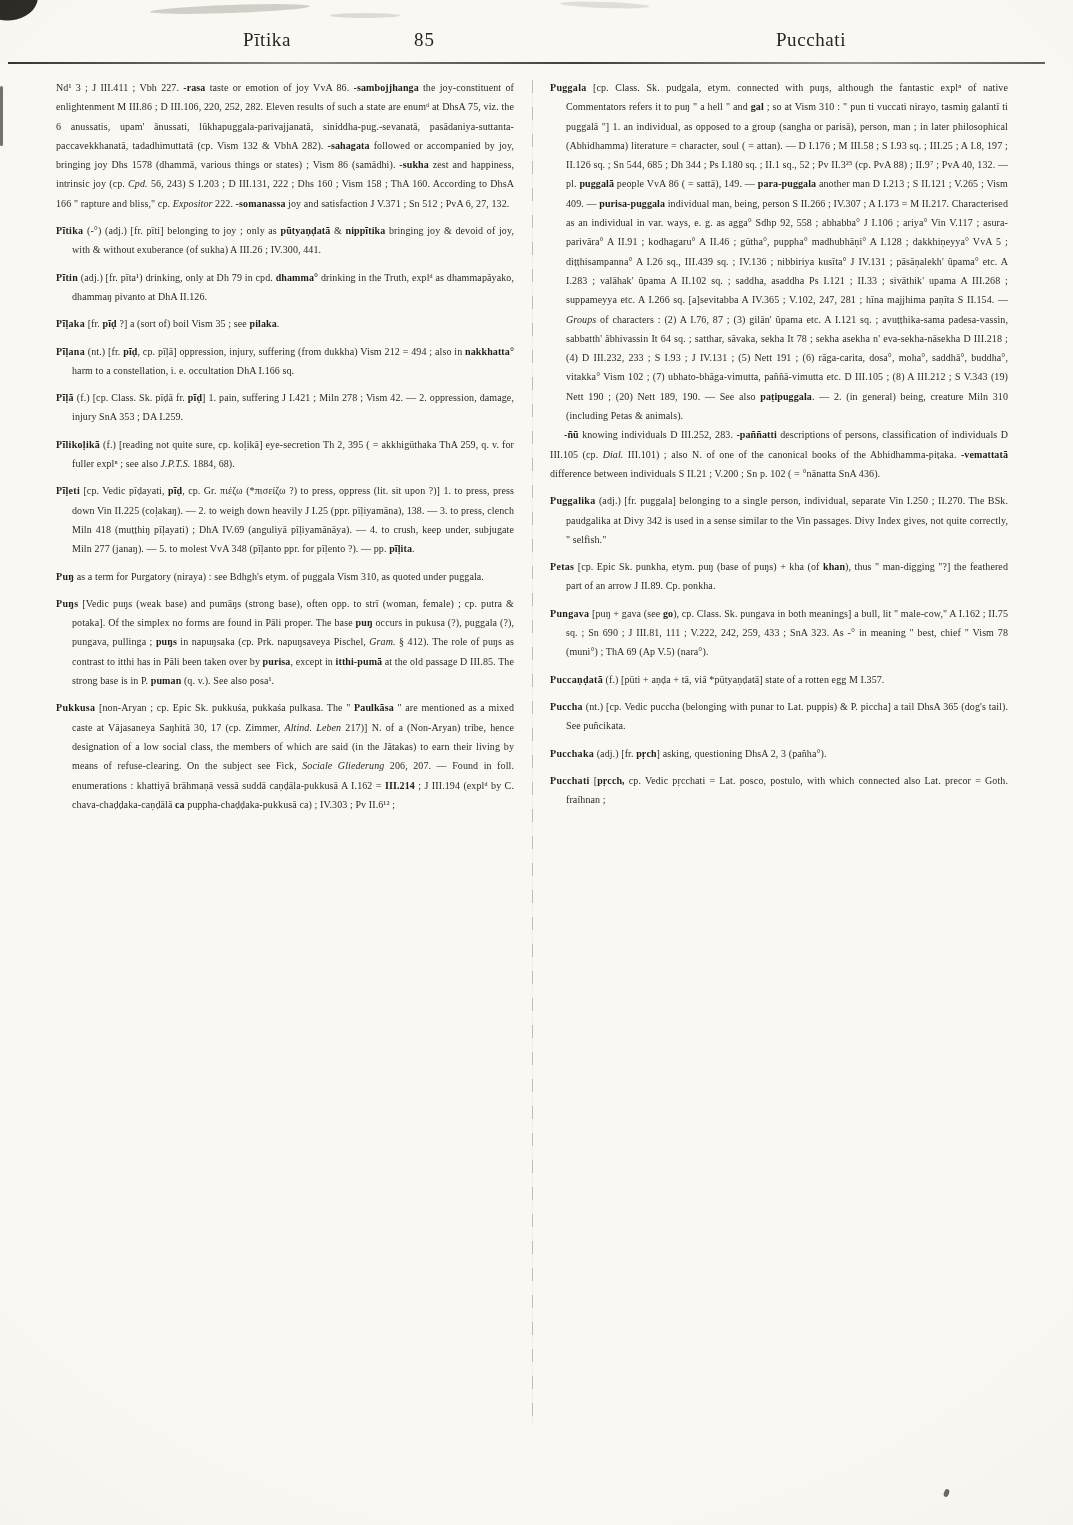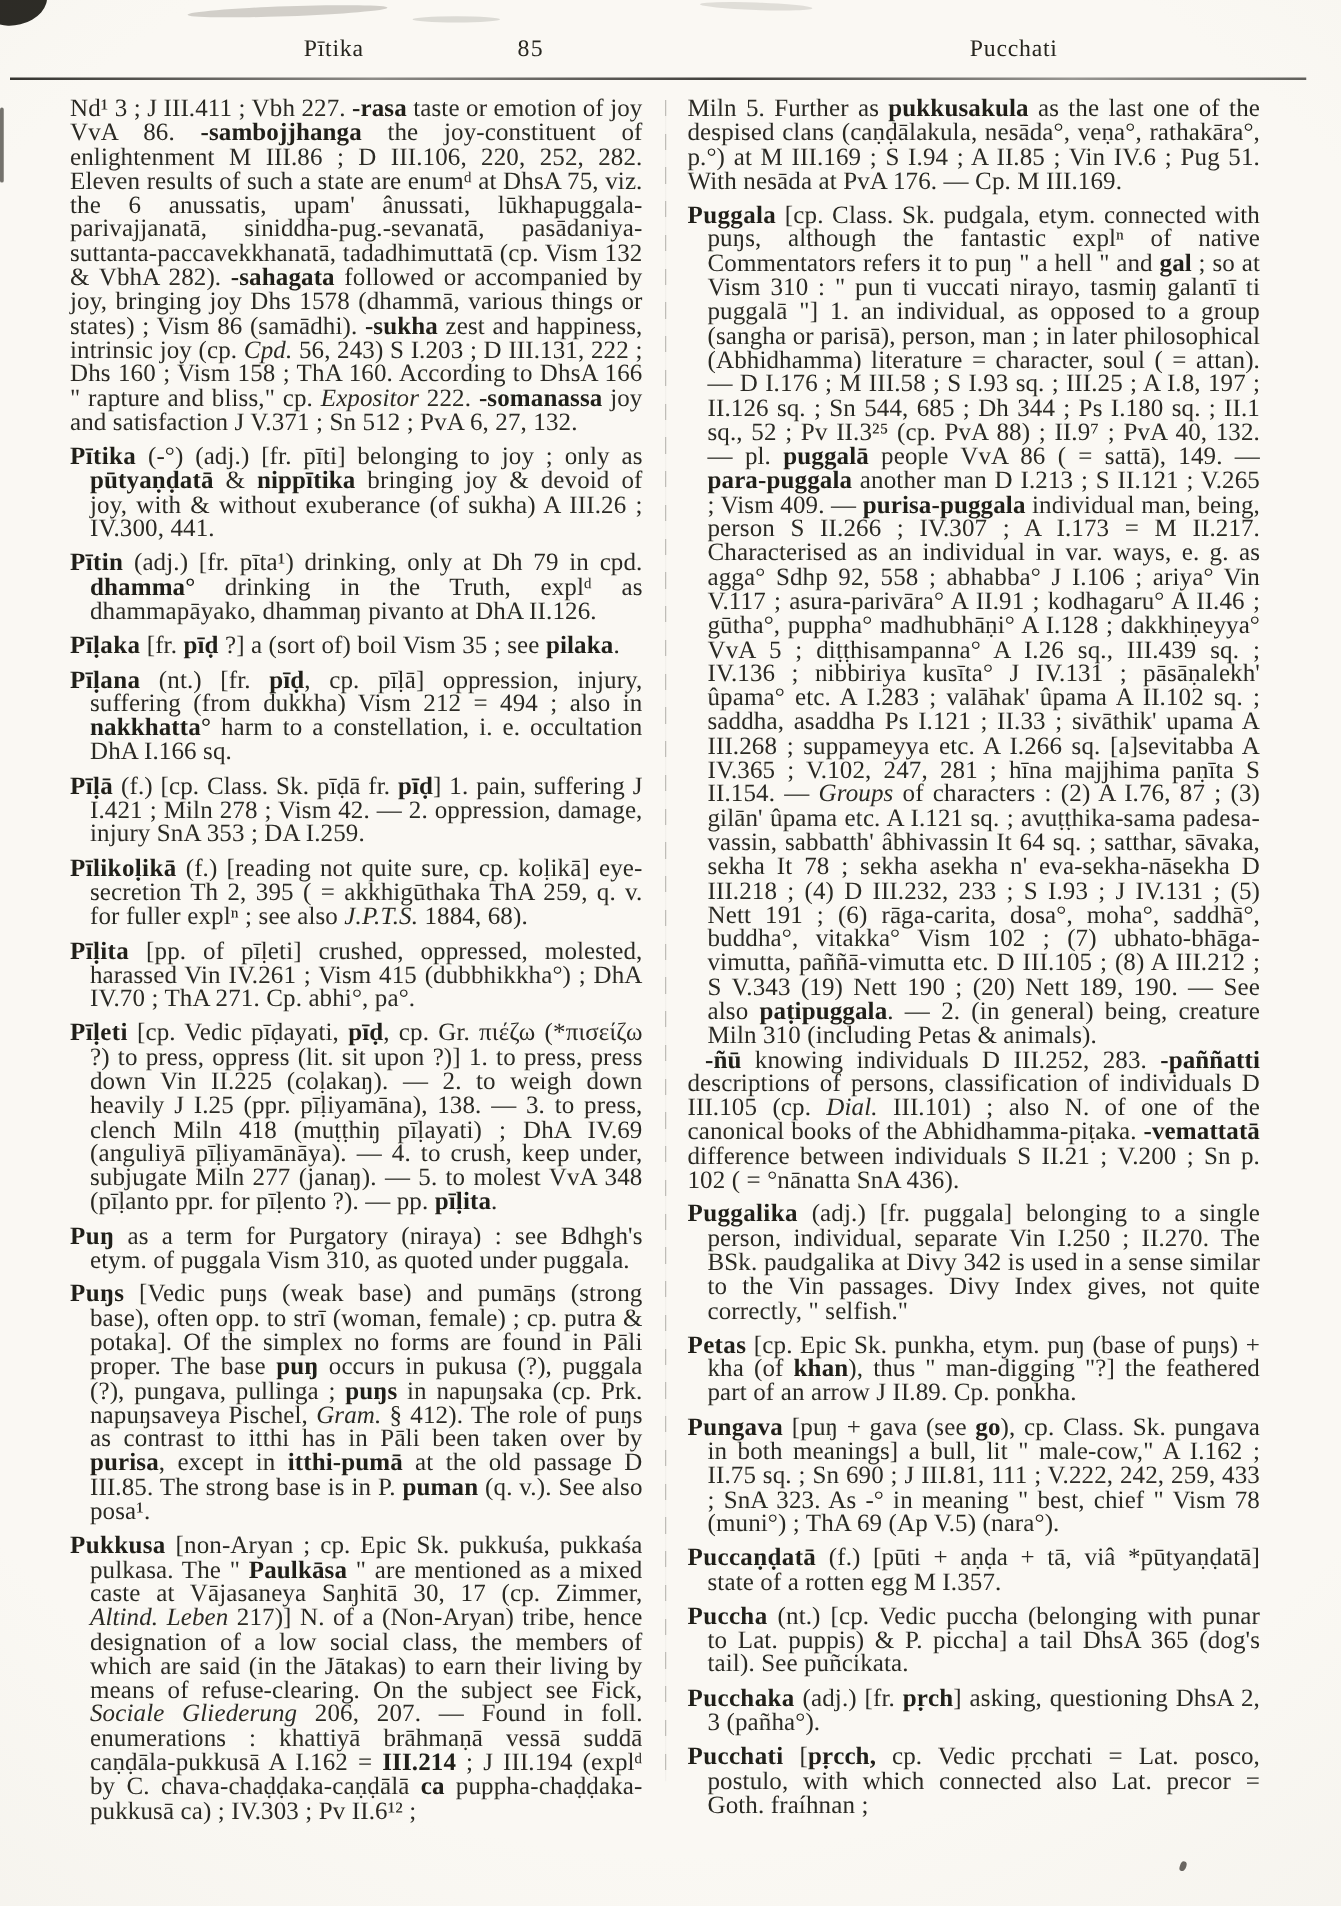--- a/index.html
+++ b/index.html
@@ -24,21 +24,21 @@
   
   .h-left{position:absolute;top:29px;left:162px;width:210px;text-align:center;font-size:19px;letter-spacing:.6px;}
   .h-num{position:absolute;top:29px;left:0;width:849px;text-align:center;font-size:19px;letter-spacing:1px;}
   .h-right{position:absolute;top:29px;left:706px;width:210px;text-align:center;font-size:19px;letter-spacing:.6px;}
   .rule{
     position:absolute;top:62px;left:8px;right:28px;height:2px;
     background:linear-gradient(90deg,rgba(32,31,27,.9),rgba(32,31,27,.5) 28%,rgba(32,31,27,.85) 55%,rgba(32,31,27,.45) 82%,rgba(32,31,27,.7));
   }
   
   .columns{position:absolute;top:78px;left:56px;width:952px;display:flex;gap:36px;}
-  .col{flex:1 1 0;min-width:0;text-align:justify;font-size:20px;line-height:19.3px;
+  .col{flex:1 1 0;min-width:0;text-align:justify;font-size:10px;line-height:19.3px;
        letter-spacing:.1px;color:#2b2a24;}
   .col-divider{position:absolute;left:50%;top:2px;height:1345px;width:1px;
        background:repeating-linear-gradient(180deg,rgba(55,52,45,.30) 0 13px,rgba(55,52,45,.04) 13px 27px);}
   .entry{margin:0 0 8px;padding-left:16px;text-indent:-16px;}
   .entry.cont{padding-left:0;text-indent:0;}
   .entry.sub{padding-left:0;text-indent:14px;margin-top:-8px;}
   .hw{font-weight:700;letter-spacing:.3px;color:#1d1c16;}
   .col b{font-weight:700;color:#201f19;}
   .col i{font-style:italic;}
 </style>
@@ -63,29 +63,27 @@
 
   <main class="columns">
     <section class="col">
         <p class="entry cont">Nd¹ 3 ; J III.411 ; Vbh 227.  <b>-rasa</b> taste or emotion of joy VvA 86.  <b>-sambojjhanga</b> the joy-constituent of enlightenment M III.86 ; D III.106, 220, 252, 282.  Eleven results of such a state are enumᵈ at DhsA 75, viz. the 6 anussatis, upam' ânussati, lūkhapuggala-parivajjanatā, siniddha-pug.-sevanatā, pasādaniya-suttanta-paccavekkhanatā, tadadhimuttatā (cp. Vism 132 &amp; VbhA 282).  <b>-sahagata</b> followed or accompanied by joy, bringing joy Dhs 1578 (dhammā, various things or states) ; Vism 86 (samādhi).  <b>-sukha</b> zest and happiness, intrinsic joy (cp. <i>Cpd.</i> 56, 243) S I.203 ; D III.131, 222 ; Dhs 160 ; Vism 158 ; ThA 160.  According to DhsA 166 " rapture and bliss," cp. <i>Expositor</i> 222.  <b>-somanassa</b> joy and satisfaction J V.371 ; Sn 512 ; PvA 6, 27, 132.</p>
         <p class="entry"><b class="hw">Pītika</b> (-°) (adj.) [fr. pīti] belonging to joy ; only as <b>pūtyaṇḍatā</b> &amp; <b>nippītika</b> bringing joy &amp; devoid of joy, with &amp; without exuberance (of sukha) A III.26 ; IV.300, 441.</p>
         <p class="entry"><b class="hw">Pītin</b> (adj.) [fr. pīta¹) drinking, only at Dh 79 in cpd. <b>dhamma°</b> drinking in the Truth, explᵈ as dhammapāyako, dhammaŋ pivanto at DhA II.126.</p>
         <p class="entry"><b class="hw">Pīḷaka</b> [fr. <b>pīḍ</b> ?] a (sort of) boil Vism 35 ; see <b>pilaka</b>.</p>
         <p class="entry"><b class="hw">Pīḷana</b> (nt.) [fr. <b>pīḍ</b>, cp. pīḷā] oppression, injury, suffering (from dukkha) Vism 212 = 494 ; also in <b>nakkhatta°</b> harm to a constellation, i. e. occultation DhA I.166 sq.</p>
         <p class="entry"><b class="hw">Pīḷā</b> (f.) [cp. Class. Sk. pīḍā fr. <b>pīḍ</b>] 1. pain, suffering J I.421 ; Miln 278 ; Vism 42. — 2. oppression, damage, injury SnA 353 ; DA I.259.</p>
         <p class="entry"><b class="hw">Pīlikoḷikā</b> (f.) [reading not quite sure, cp. koḷikā] eye-secretion Th 2, 395 ( = akkhigūthaka ThA 259, q. v. for fuller explⁿ ; see also <i>J.P.T.S.</i> 1884, 68).</p>
-        <p class="entry"><b class="hw">Pīḷita</b> [pp. of pīḷeti] crushed, oppressed, molested, harassed Vin IV.261 ; Vism 415 (dubbhikkha°) ; DhA IV.70 ; ThA 271.  Cp. abhi°, pa°.</p>
         <p class="entry"><b class="hw">Pīḷeti</b> [cp. Vedic pīḍayati, <b>pīḍ</b>, cp. Gr. πιέζω (*πισείζω ?) to press, oppress (lit. sit upon ?)] 1. to press, press down Vin II.225 (coḷakaŋ). — 2. to weigh down heavily J I.25 (ppr. pīḷiyamāna), 138. — 3. to press, clench Miln 418 (muṭṭhiŋ pīḷayati) ; DhA IV.69 (anguliyā pīḷiyamānāya). — 4. to crush, keep under, subjugate Miln 277 (janaŋ). — 5. to molest VvA 348 (pīḷanto ppr. for pīḷento ?). — pp. <b>pīḷita</b>.</p>
         <p class="entry"><b class="hw">Puŋ</b> as a term for Purgatory (niraya) : see Bdhgh's etym. of puggala Vism 310, as quoted under puggala.</p>
         <p class="entry"><b class="hw">Puŋs</b> [Vedic puŋs (weak base) and pumāŋs (strong base), often opp. to strī (woman, female) ; cp. putra &amp; potaka]. Of the simplex no forms are found in Pāli proper.  The base <b>puŋ</b> occurs in pukusa (?), puggala (?), pungava, pullinga ; <b>puŋs</b> in napuŋsaka (cp. Prk. napuŋsaveya Pischel, <i>Gram.</i> § 412).  The role of puŋs as contrast to itthi has in Pāli been taken over by <b>purisa</b>, except in <b>itthi-pumā</b> at the old passage D III.85.  The strong base is in P. <b>puman</b> (q. v.).  See also posa¹.</p>
         <p class="entry"><b class="hw">Pukkusa</b> [non-Aryan ; cp. Epic Sk. pukkuśa, pukkaśa pulkasa.  The " <b>Paulkāsa</b> " are mentioned as a mixed caste at Vājasaneya Saŋhitā 30, 17 (cp. Zimmer, <i>Altind. Leben</i> 217)] N. of a (Non-Aryan) tribe, hence designation of a low social class, the members of which are said (in the Jātakas) to earn their living by means of refuse-clearing.  On the subject see Fick, <i>Sociale Gliederung</i> 206, 207. — Found in foll. enumerations : khattiyā brāhmaṇā vessā suddā caṇḍāla-pukkusā A I.162 = <b>III.214</b> ; J III.194 (explᵈ by C. chava-chaḍḍaka-caṇḍālā <b>ca</b> puppha-chaḍḍaka-pukkusā ca) ; IV.303 ; Pv II.6¹² ;</p>
       </section>
     <div class="col-divider"></div>
     <section class="col">
-        <p class="entry cont">Miln 5.  Further as <b>pukkusakula</b> as the last one of the despised clans (caṇḍālakula, nesāda°, veṇa°, rathakāra°, p.°) at M III.169 ; S I.94 ; A II.85 ; Vin IV.6 ; Pug 51.  With nesāda at PvA 176. — Cp. M III.169.</p>
         <p class="entry"><b class="hw">Puggala</b> [cp. Class. Sk. pudgala, etym. connected with puŋs, although the fantastic explⁿ of native Commentators refers it to puŋ " a hell " and <b>gal</b> ;  so at Vism 310 : " pun ti vuccati nirayo, tasmiŋ galantī ti puggalā "] 1. an individual, as opposed to a group (sangha or parisā), person, man ; in later philosophical (Abhidhamma) literature = character, soul ( = attan). — D I.176 ; M III.58 ; S I.93 sq. ; III.25 ; A I.8, 197 ; II.126 sq. ; Sn 544, 685 ; Dh 344 ; Ps I.180 sq. ; II.1 sq., 52 ; Pv II.3²⁵ (cp. PvA 88) ; II.9⁷ ; PvA 40, 132. — pl. <b>puggalā</b> people VvA 86 ( = sattā), 149. — <b>para-puggala</b> another man D I.213 ; S II.121 ; V.265 ; Vism 409. — <b>purisa-puggala</b> individual man, being, person S II.266 ; IV.307 ; A I.173 = M II.217.  Characterised as an individual in var. ways, e. g. as agga° Sdhp 92, 558 ; abhabba° J I.106 ; ariya° Vin V.117 ; asura-parivāra° A II.91 ; kodhagaru° A II.46 ; gūtha°, puppha° madhubhāṇi° A I.128 ; dakkhiṇeyya° VvA 5 ; diṭṭhisampanna° A I.26 sq., III.439 sq. ; IV.136 ; nibbiriya kusīta° J IV.131 ; pāsāṇalekh' ûpama° etc. A I.283 ; valāhak' ûpama A II.102 sq. ; saddha, asaddha Ps I.121 ; II.33 ; sivāthik' upama A III.268 ; suppameyya etc. A I.266 sq. [a]sevitabba A IV.365 ; V.102, 247, 281 ; hīna majjhima paṇīta S II.154. — <i>Groups</i> of characters : (2) A I.76, 87 ; (3) gilān' ûpama etc. A I.121 sq. ; avuṭṭhika-sama padesa-vassin, sabbatth' âbhivassin It 64 sq. ; satthar, sāvaka, sekha It 78 ; sekha asekha n' eva-sekha-nāsekha D III.218 ; (4) D III.232, 233 ; S I.93 ; J IV.131 ; (5) Nett 191 ; (6) rāga-carita, dosa°, moha°, saddhā°, buddha°, vitakka° Vism 102 ; (7) ubhato-bhāga-vimutta, paññā-vimutta etc. D III.105 ; (8) A III.212 ; S V.343 (19) Nett 190 ; (20) Nett 189, 190. — See also <b>paṭipuggala</b>. — 2. (in general) being, creature Miln 310 (including Petas &amp; animals).</p>
         <p class="entry sub"><b>-ñū</b> knowing individuals D III.252, 283.  <b>-paññatti</b> descriptions of persons, classification of individuals D III.105 (cp. <i>Dial.</i> III.101) ; also N. of one of the canonical books of the Abhidhamma-piṭaka.  <b>-vemattatā</b> difference between individuals S II.21 ; V.200 ; Sn p. 102 ( = °nānatta SnA 436).</p>
         <p class="entry"><b class="hw">Puggalika</b> (adj.) [fr. puggala] belonging to a single person, individual, separate Vin I.250 ; II.270.  The BSk. paudgalika at Divy 342 is used in a sense similar to the Vin passages.  Divy Index gives, not quite correctly, " selfish."</p>
         <p class="entry"><b class="hw">Petas</b> [cp. Epic Sk. punkha, etym. puŋ (base of puŋs) + kha (of <b>khan</b>), thus " man-digging "?] the feathered part of an arrow J II.89.  Cp. ponkha.</p>
         <p class="entry"><b class="hw">Pungava</b> [puŋ + gava (see <b>go</b>), cp. Class. Sk. pungava in both meanings] a bull, lit " male-cow," A I.162 ; II.75 sq. ; Sn 690 ; J III.81, 111 ; V.222, 242, 259, 433 ; SnA 323.  As -° in meaning " best, chief " Vism 78 (muni°) ; ThA 69 (Ap V.5) (nara°).</p>
         <p class="entry"><b class="hw">Puccaṇḍatā</b> (f.) [pūti + aṇḍa + tā, viâ *pūtyaṇḍatā] state of a rotten egg M I.357.</p>
         <p class="entry"><b class="hw">Puccha</b> (nt.) [cp. Vedic puccha (belonging with punar to Lat. puppis) &amp; P. piccha] a tail DhsA 365 (dog's tail).  See puñcikata.</p>
         <p class="entry"><b class="hw">Pucchaka</b> (adj.) [fr. <b>pṛch</b>] asking, questioning DhsA 2, 3 (pañha°).</p>
         <p class="entry"><b class="hw">Pucchati</b> [<b>pṛcch,</b> cp. Vedic pṛcchati = Lat. posco, postulo, with which connected also Lat. precor = Goth. fraíhnan ;</p>
       </section>

